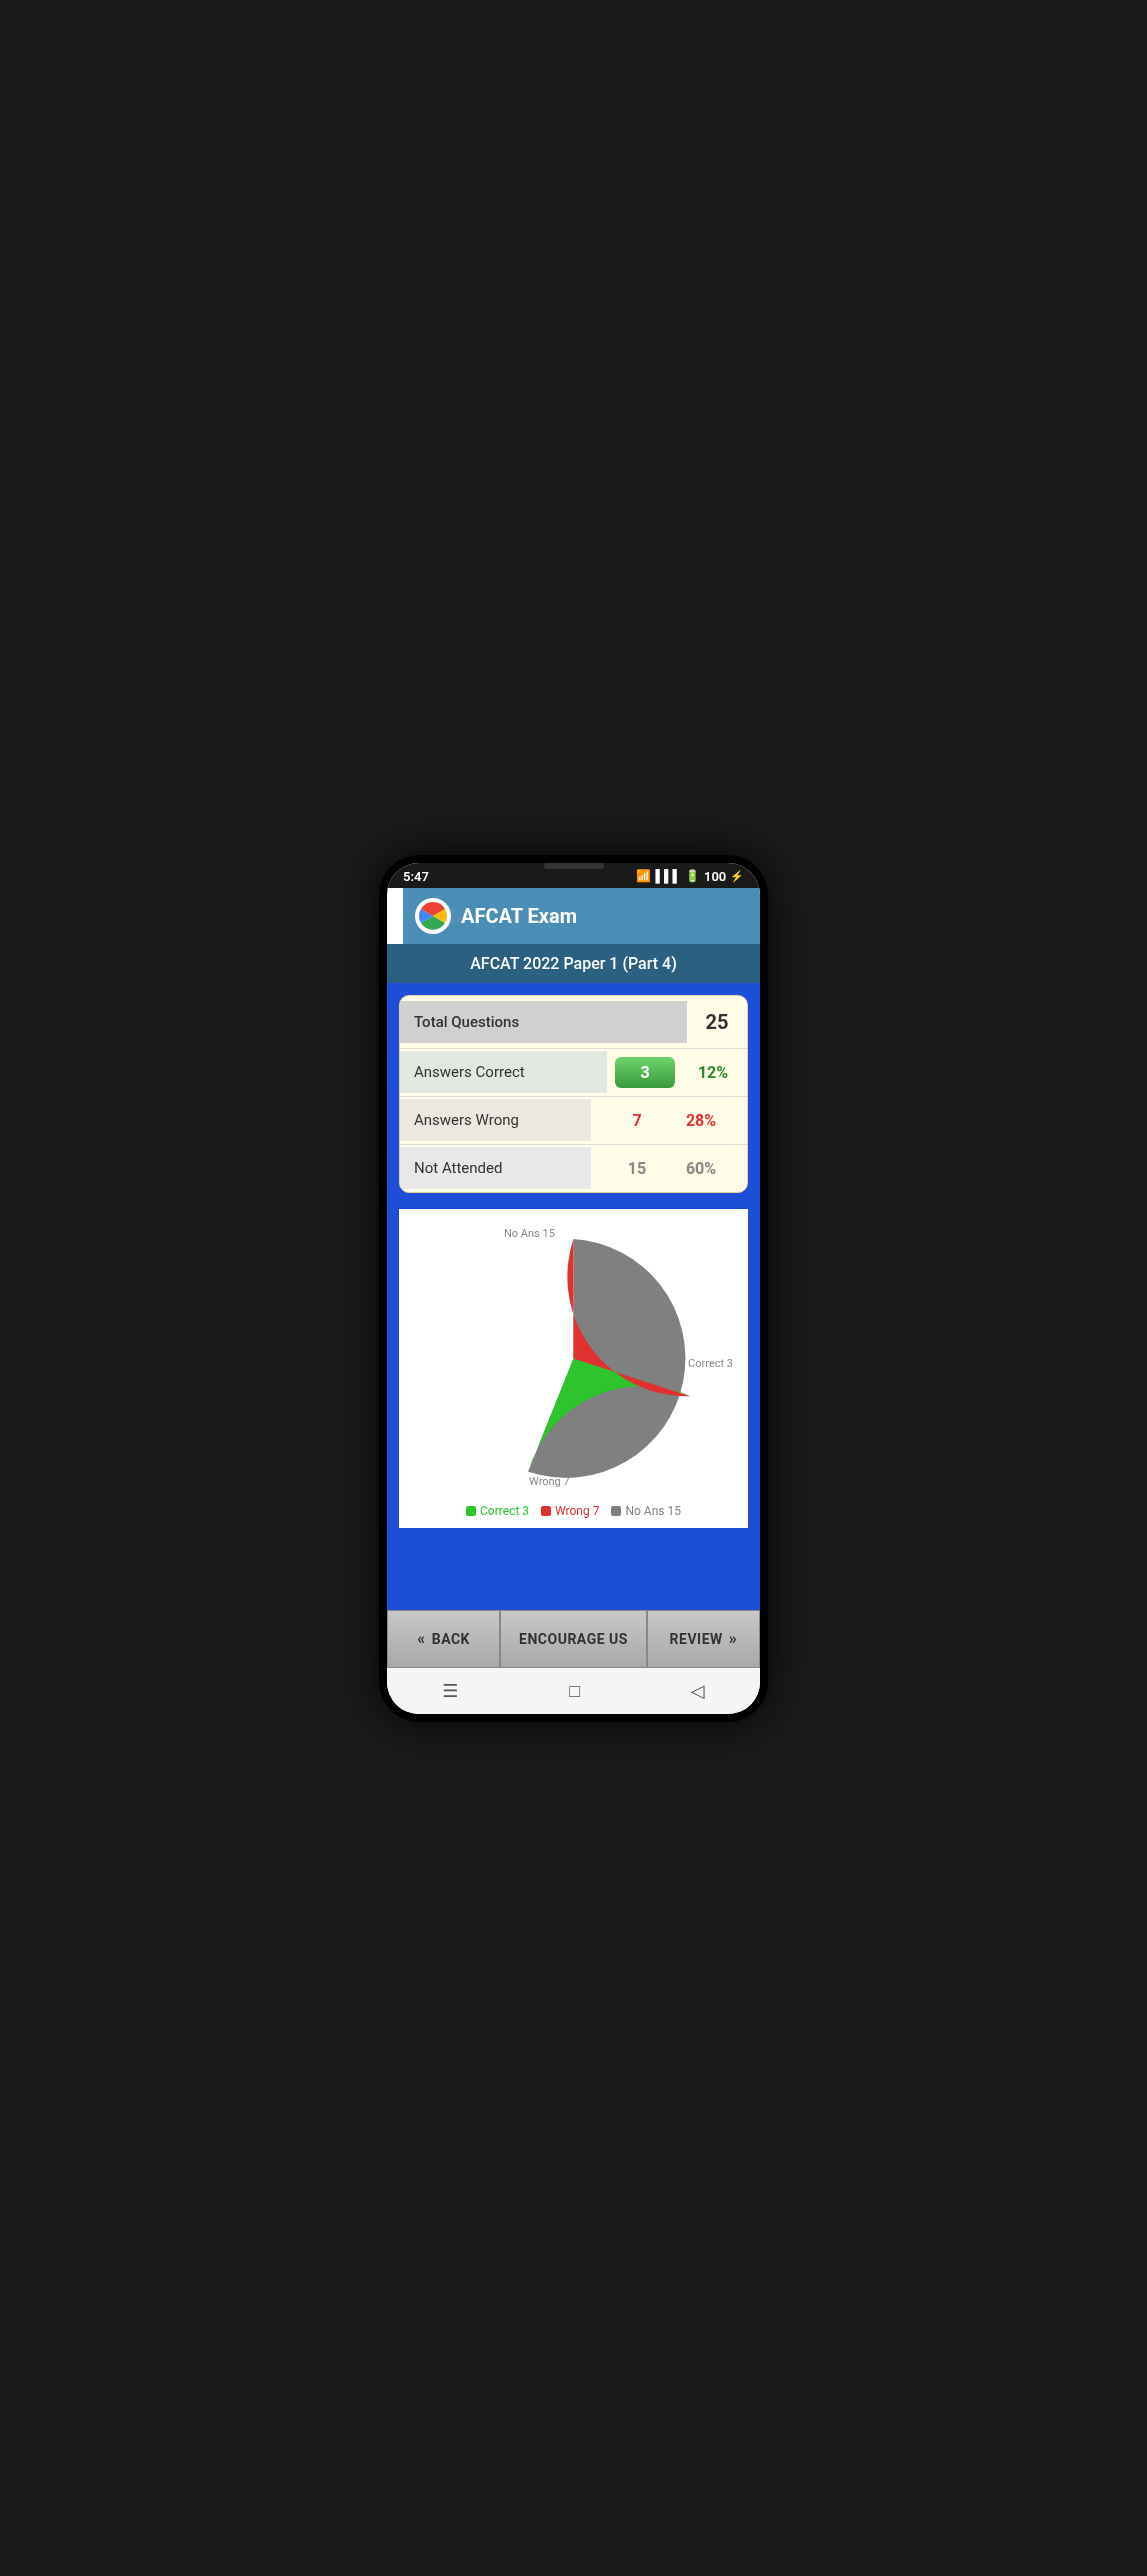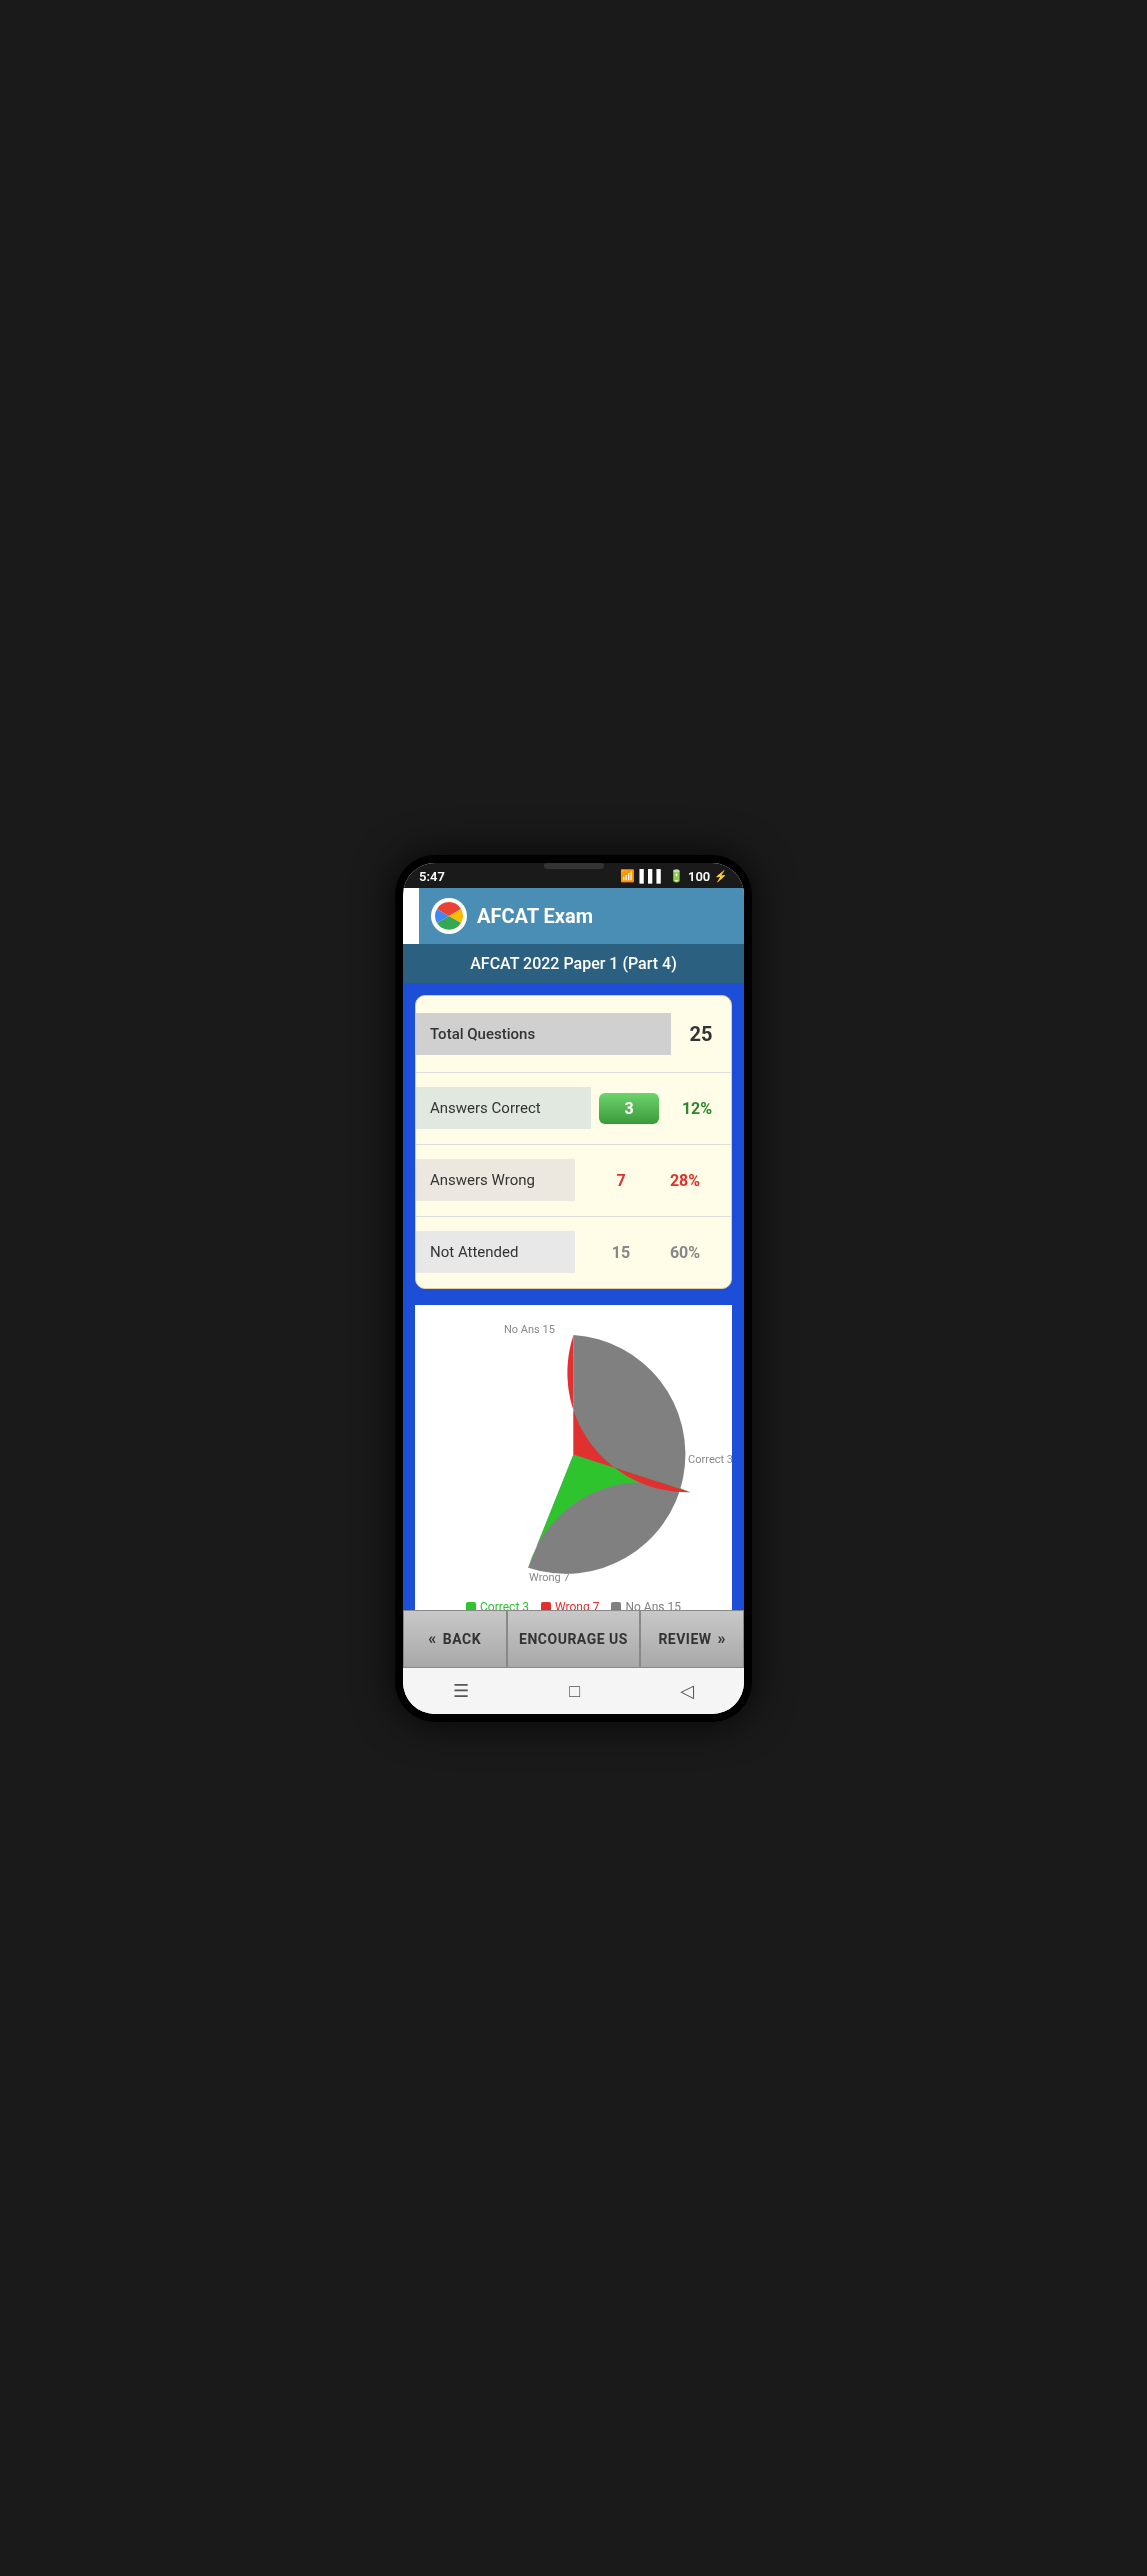--- a/index.html
+++ b/index.html
@@ -5,21 +5,21 @@
     * { box-sizing: border-box; margin: 0; padding: 0; }
     body {
       background: #1a1a1a;
       display: flex;
       justify-content: center;
       align-items: center;
       min-height: 100vh;
       font-family: 'Roboto', Arial, sans-serif;
     }
     .phone-frame {
-      width: 357px;
+      width: 389px;
       height: 867px;
       background: #000;
       border-radius: 40px;
       padding: 8px;
       box-shadow: 0 0 40px rgba(0,0,0,0.8);
       position: relative;
       overflow: hidden;
     }
     .phone-screen {
       width: 100%;
@@ -106,21 +106,21 @@
       padding: 12px 14px;
       font-size: 15px;
       color: #333;
       background: #e8e8e8;
     }
     .stats-label.total { background: #d0d0d0; font-weight: 500; }
     .stats-label.correct { background: #e0e8e0; }
     .stats-label.wrong { background: #ece8e0; }
     .stats-label.notatt { background: #e8e8e8; }
     .stats-value {
-      padding: 26px 14px;
+      padding: 14px 14px;
       font-size: 16px;
       font-weight: bold;
       min-width: 60px;
       text-align: center;
     }
     .stats-value.total { color: #333; font-size: 20px; }
     .stats-value.correct-num {
       background: linear-gradient(180deg, #6dd46d, #3a9a3a);
       color: #fff;
       border-radius: 6px;

